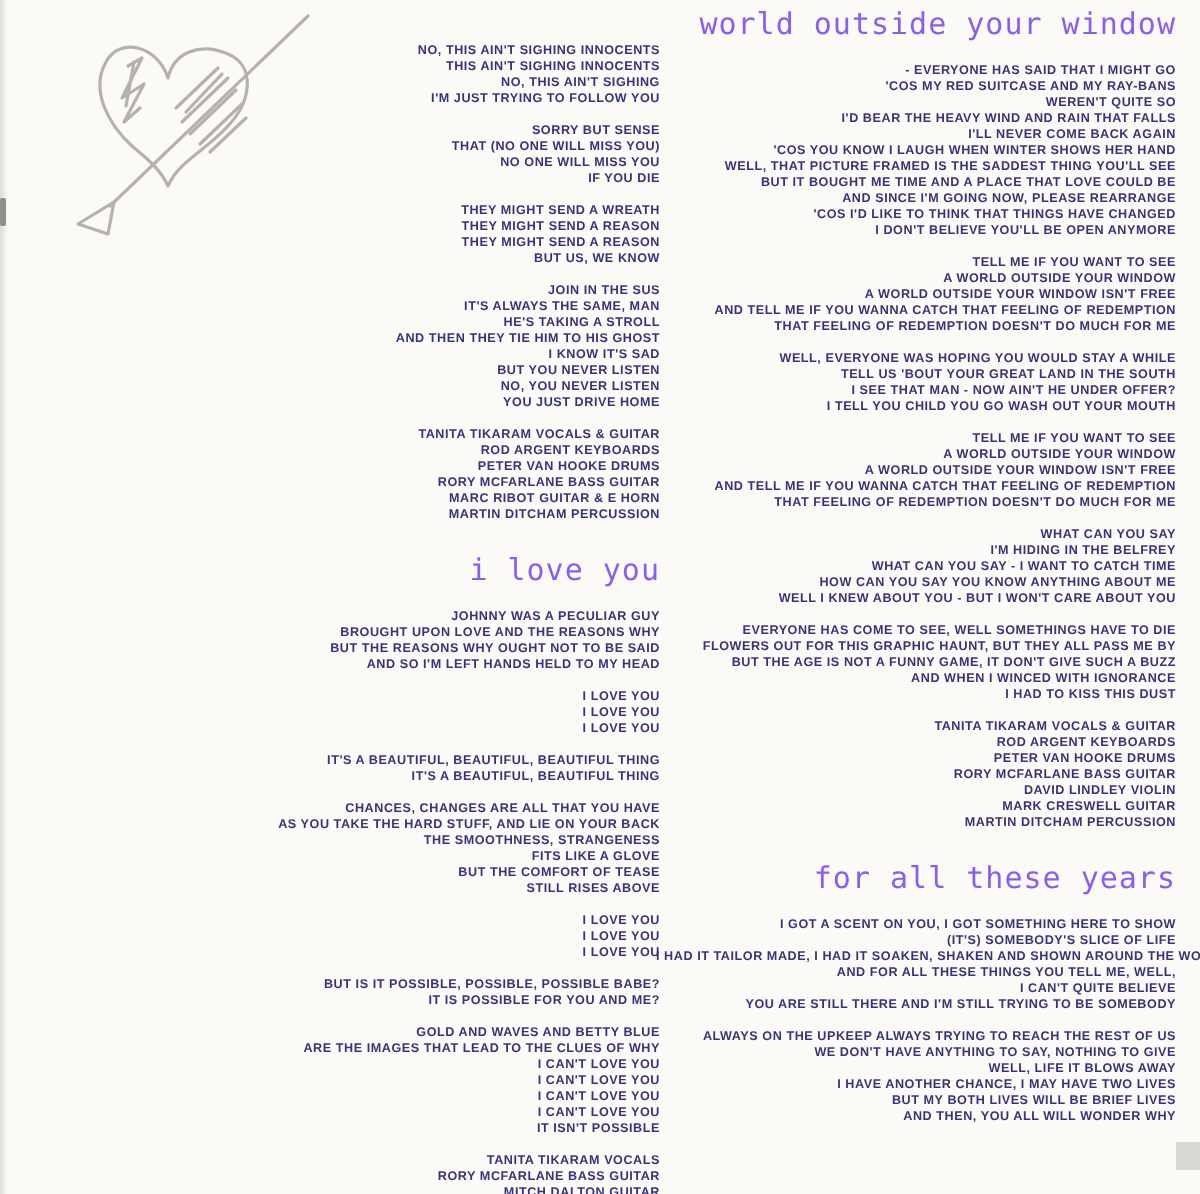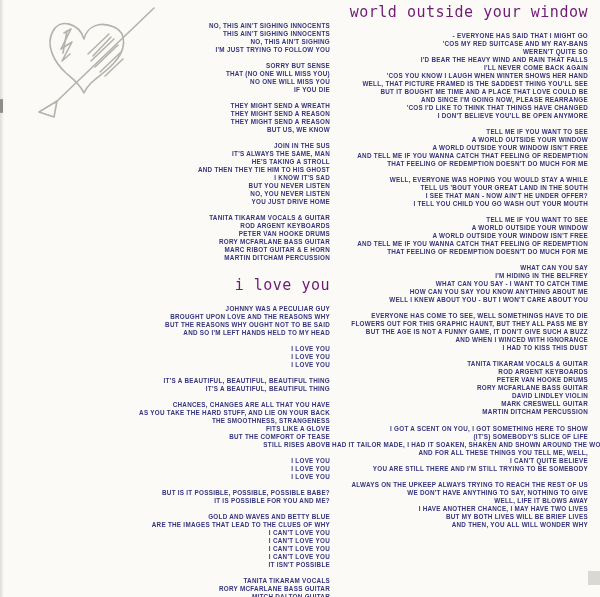--- a/index.html
+++ b/index.html
@@ -14,21 +14,21 @@
     font-size:6.3px; font-weight:bold; letter-spacing:0.28px;
     line-height:8px;
   }
   .col.left  { top:22px; right:270px; width:205px; }
   .col.right { top:2px;  right:12px;  width:260px; }
   .section { margin:0 0 8px 0; }
   .section.credits { margin-bottom:9px; }
   .section.title {
     font-family:"DejaVu Sans Mono", monospace;
     font-weight:normal;
-    color:#701a75;
+    color:#8b5cf6;
     font-size:15px; line-height:20px; letter-spacing:0.5px;
     margin:13px 0 10px 0;
   }
   .col .section.title:first-child { margin-top:0; }
   .line { white-space:nowrap; }
   .sketch { position:absolute; top:4px; left:8px; }
   .artifact { position:absolute; }
   .edge-notch { left:0; top:99px; width:3px; height:14px; background:#8e8d89; border-radius:1px; }
   .edge-shade { left:0; top:0; width:4px; height:597px;
     background:linear-gradient(90deg, #dddcd7, rgba(251,250,247,0)); }
@@ -198,20 +198,21 @@
       </div>
       <div class="section credits">
         <div class="line">TANITA TIKARAM VOCALS &amp; GUITAR</div>
         <div class="line">ROD ARGENT KEYBOARDS</div>
         <div class="line">PETER VAN HOOKE DRUMS</div>
         <div class="line">RORY MCFARLANE BASS GUITAR</div>
         <div class="line">DAVID LINDLEY VIOLIN</div>
         <div class="line">MARK CRESWELL GUITAR</div>
         <div class="line">MARTIN DITCHAM PERCUSSION</div>
       </div>
+      <div class="section title">for all these years</div>
       <div class="section lyrics">
         <div class="line">I GOT A SCENT ON YOU, I GOT SOMETHING HERE TO SHOW</div>
         <div class="line">(IT'S) SOMEBODY'S SLICE OF LIFE</div>
         <div class="line">I HAD IT TAILOR MADE, I HAD IT SOAKEN, SHAKEN AND SHOWN AROUND THE WORLD</div>
         <div class="line">AND FOR ALL THESE THINGS YOU TELL ME, WELL,</div>
         <div class="line">I CAN'T QUITE BELIEVE</div>
         <div class="line">YOU ARE STILL THERE AND I'M STILL TRYING TO BE SOMEBODY</div>
       </div>
       <div class="section lyrics">
         <div class="line">ALWAYS ON THE UPKEEP ALWAYS TRYING TO REACH THE REST OF US</div>

